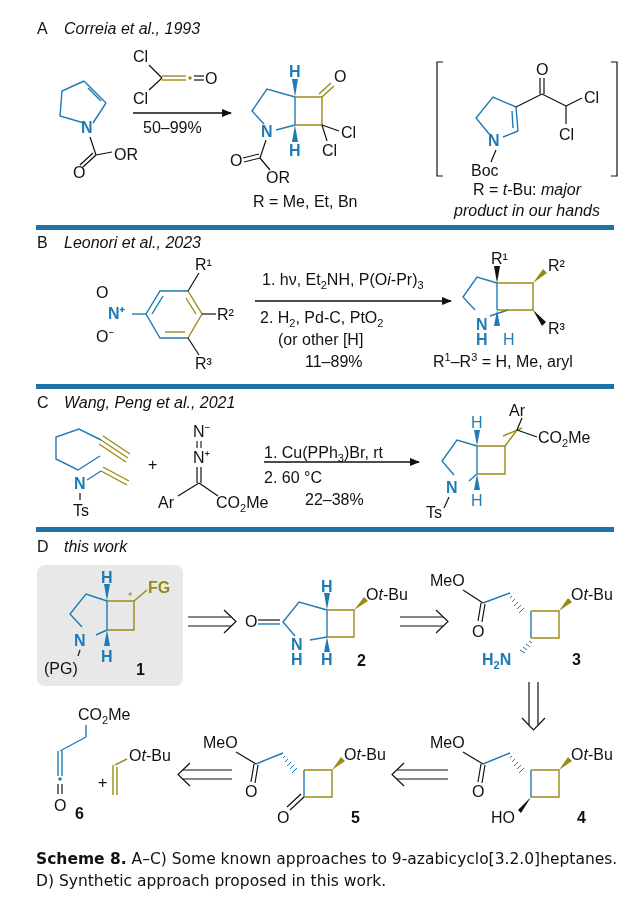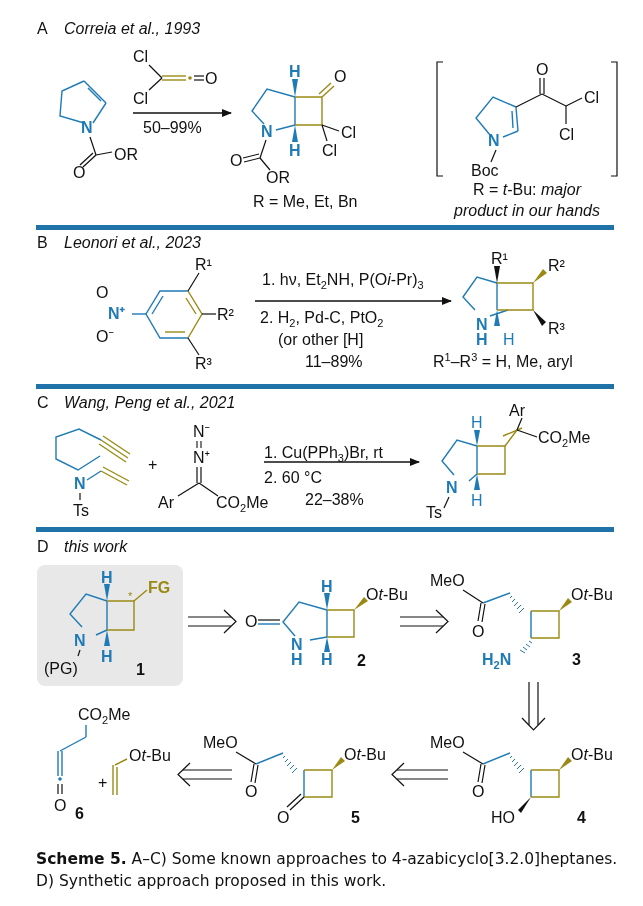--- a/index.html
+++ b/index.html
@@ -354,13 +354,13 @@
     <text x="98" y="788" class="lbl">+</text>
     <g>
       <line x1="113" y1="765" x2="113" y2="795" stroke="#9a8a14" stroke-width="1.4"></line>
       <line x1="117" y1="767" x2="117" y2="795" stroke="#9a8a14" stroke-width="1.4"></line>
       <line x1="115" y1="765" x2="127" y2="759" stroke="#9a8a14" stroke-width="1.4"></line>
       <text x="129" y="761" class="lbl">O<tspan class="it">t</tspan><tspan>-Bu</tspan></text>
     </g>
   </g>
 </svg>
 
-<div class="caption"><b>Scheme 5.</b><span> A–C) Some known approaches to 4-azabicyclo[3.2.0]heptanes. D) Synthetic approach proposed in this work.</span></div>
+<div class="caption"><b>Scheme 8.</b><span> A–C) Some known approaches to 9-azabicyclo[3.2.0]heptanes. D) Synthetic approach proposed in this work.</span></div>
 
 </body></html>

